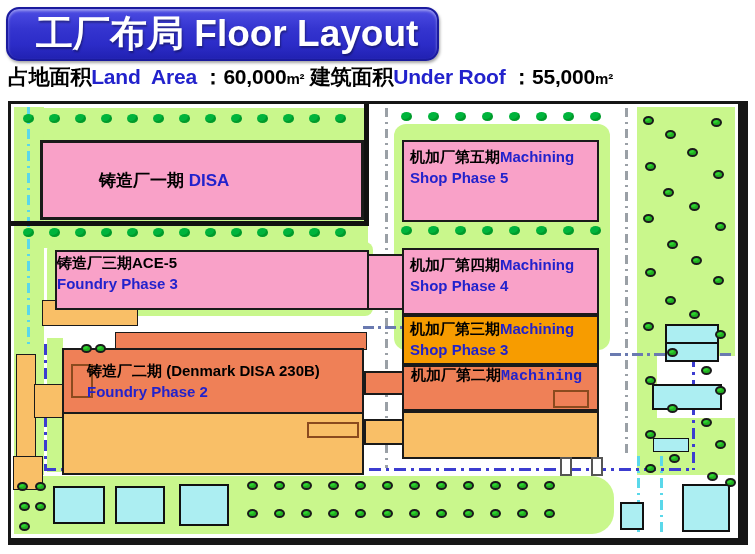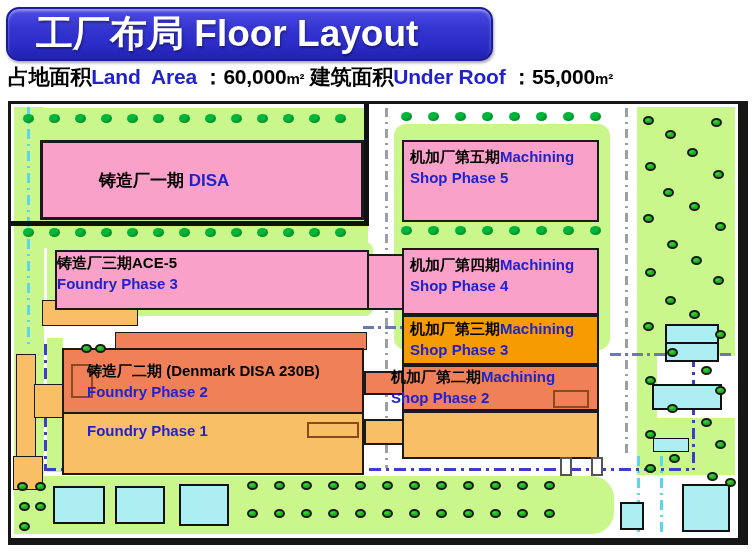--- a/index.html
+++ b/index.html
@@ -6,21 +6,21 @@
     --banner-blue:#2c2cc8; --banner-border:#1b1b9e; --text-blue:#2222cc;
     --pink:#f9a1c8; --coral:#ef8057; --light-orange:#f9bf67; --orange:#f79c00;
     --green:#c9f78c; --tree-dark:#00b43c; --tree-bright:#2ed32e;
     --cyan-building:#aceef2;
   }
   html,body{margin:0;padding:0;background:#fff;}
   #page{position:relative;width:755px;height:554px;background:#fff;overflow:hidden;
         font-family:"Liberation Sans","DejaVu Sans",sans-serif;}
 
   
-  .banner{position:absolute;left:6px;top:7px;width:487px;height:54px;box-sizing:border-box;
+  .banner{position:absolute;left:6px;top:7px;width:433px;height:54px;box-sizing:border-box;
     background:linear-gradient(180deg,#4d4de4 0%,#3434cf 40%,var(--banner-blue,#2c2cc8) 70%,#2121b2 100%);
     border:2px solid var(--banner-border,#1b1b9e);border-radius:13px;
     box-shadow:inset 0 2px 3px rgba(255,255,255,.45), 1px 2px 3px rgba(0,0,0,.35);
     color:#fff;font-size:37px;font-weight:bold;line-height:50px;padding-left:28px;
     text-shadow:1px 2px 2px rgba(0,0,0,.35);white-space:nowrap;}
 
   
   .sub{position:absolute;left:8px;top:63px;width:747px;font-size:21px;font-weight:bold;
        letter-spacing:-.2px;white-space:nowrap;}
   .sub span{white-space:pre;}
@@ -145,41 +145,39 @@
         <div><span class="cn">铸造厂三期ACE-5</span></div>
         <div><span class="en">Foundry Phase 3</span></div>
       </div>
 
     <div class="lbl" style="left:76px;top:256px;">
         <div><span class="cn">铸造厂二期 (Denmark DISA 230B)</span></div>
         <div><span class="en">Foundry Phase 2</span></div>
       </div>
 
     <div class="lbl" style="left:76px;top:316px;">
-        <div><span class="en">Foundry Phase 1</span></div>
       </div>
 
     <div class="lbl" style="left:399px;top:42px;">
         <div><span class="cn">机加厂第五期</span><span class="en">Machining</span></div>
         <div><span class="en">Shop Phase 5</span></div>
       </div>
 
     <div class="lbl" style="left:399px;top:150px;">
         <div><span class="cn">机加厂第四期</span><span class="en">Machining</span></div>
         <div><span class="en">Shop Phase 4</span></div>
       </div>
 
     <div class="lbl" style="left:399px;top:214px;">
         <div><span class="cn">机加厂第三期</span><span class="en">Machining</span></div>
         <div><span class="en">Shop Phase 3</span></div>
       </div>
 
-    <div class="lbl" style="left:380px;top:262px;">
+    <div class="lbl" style="left:400px;top:262px;font-family:Liberation Mono, monospace;">
         <div><span class="cn">机加厂第二期</span><span class="en">Machining</span></div>
-        <div><span class="en">Shop Phase 2</span></div>
       </div>
 
 
     <div id="trees">
         <span class="tree d" style="left: 12px; top: 10px;"></span>
         <span class="tree d" style="left: 38px; top: 10px;"></span>
         <span class="tree d" style="left: 64px; top: 10px;"></span>
         <span class="tree d" style="left: 90px; top: 10px;"></span>
         <span class="tree d" style="left: 116px; top: 10px;"></span>
         <span class="tree d" style="left: 142px; top: 10px;"></span>

